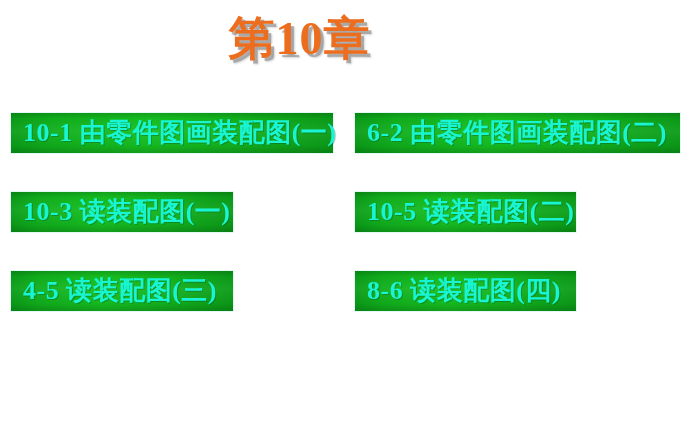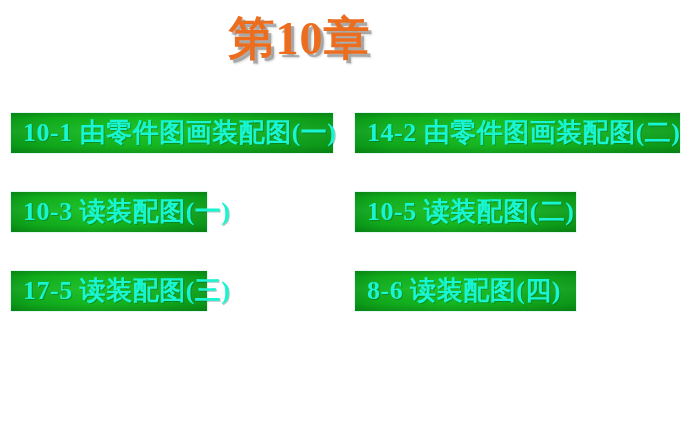--- a/index.html
+++ b/index.html
@@ -84,53 +84,53 @@
     color: #19F5D2;
     letter-spacing: 0.5px;
     white-space: nowrap;
     text-shadow: 1px 1px 0 rgba(0,70,40,0.30);
     line-height: 1;
   }
 
   
   .col-left-wide  { left: 11px;  width: 322px; }
   .col-right-wide { left: 355px; width: 325px; }
-  .col-left-narrow  { left: 11px;  width: 196px; }
+  .col-left-narrow  { left: 11px;  width: 222px; }
   .col-right-narrow { left: 355px; width: 221px; }
 </style>
 </head>
 <body>
 
 <div id="title-bar">
   <span class="title-text">第10章</span>
   <span class="title-gap"></span>
 </div>
 
 <div id="menu">
 
   <div class="menu-row">
     <div class="menu-btn col-left-wide">
       <span class="btn-label">10-1 由零件图画装配图(一)</span>
     </div>
     <div class="menu-btn col-right-wide">
-      <span class="btn-label">14-2 由零件图画装配图(二)</span>
+      <span class="btn-label">6-2 由零件图画装配图(二)</span>
     </div>
   </div>
 
   <div class="menu-row">
     <div class="menu-btn col-left-narrow">
       <span class="btn-label">10-3 读装配图(一)</span>
     </div>
     <div class="menu-btn col-right-narrow">
       <span class="btn-label">10-5 读装配图(二)</span>
     </div>
   </div>
 
   <div class="menu-row">
     <div class="menu-btn col-left-narrow">
-      <span class="btn-label">17-5 读装配图(三)</span>
+      <span class="btn-label">4-5 读装配图(三)</span>
     </div>
     <div class="menu-btn col-right-narrow">
       <span class="btn-label">8-6 读装配图(四)</span>
     </div>
   </div>
 
 </div>
 
 </body></html>

